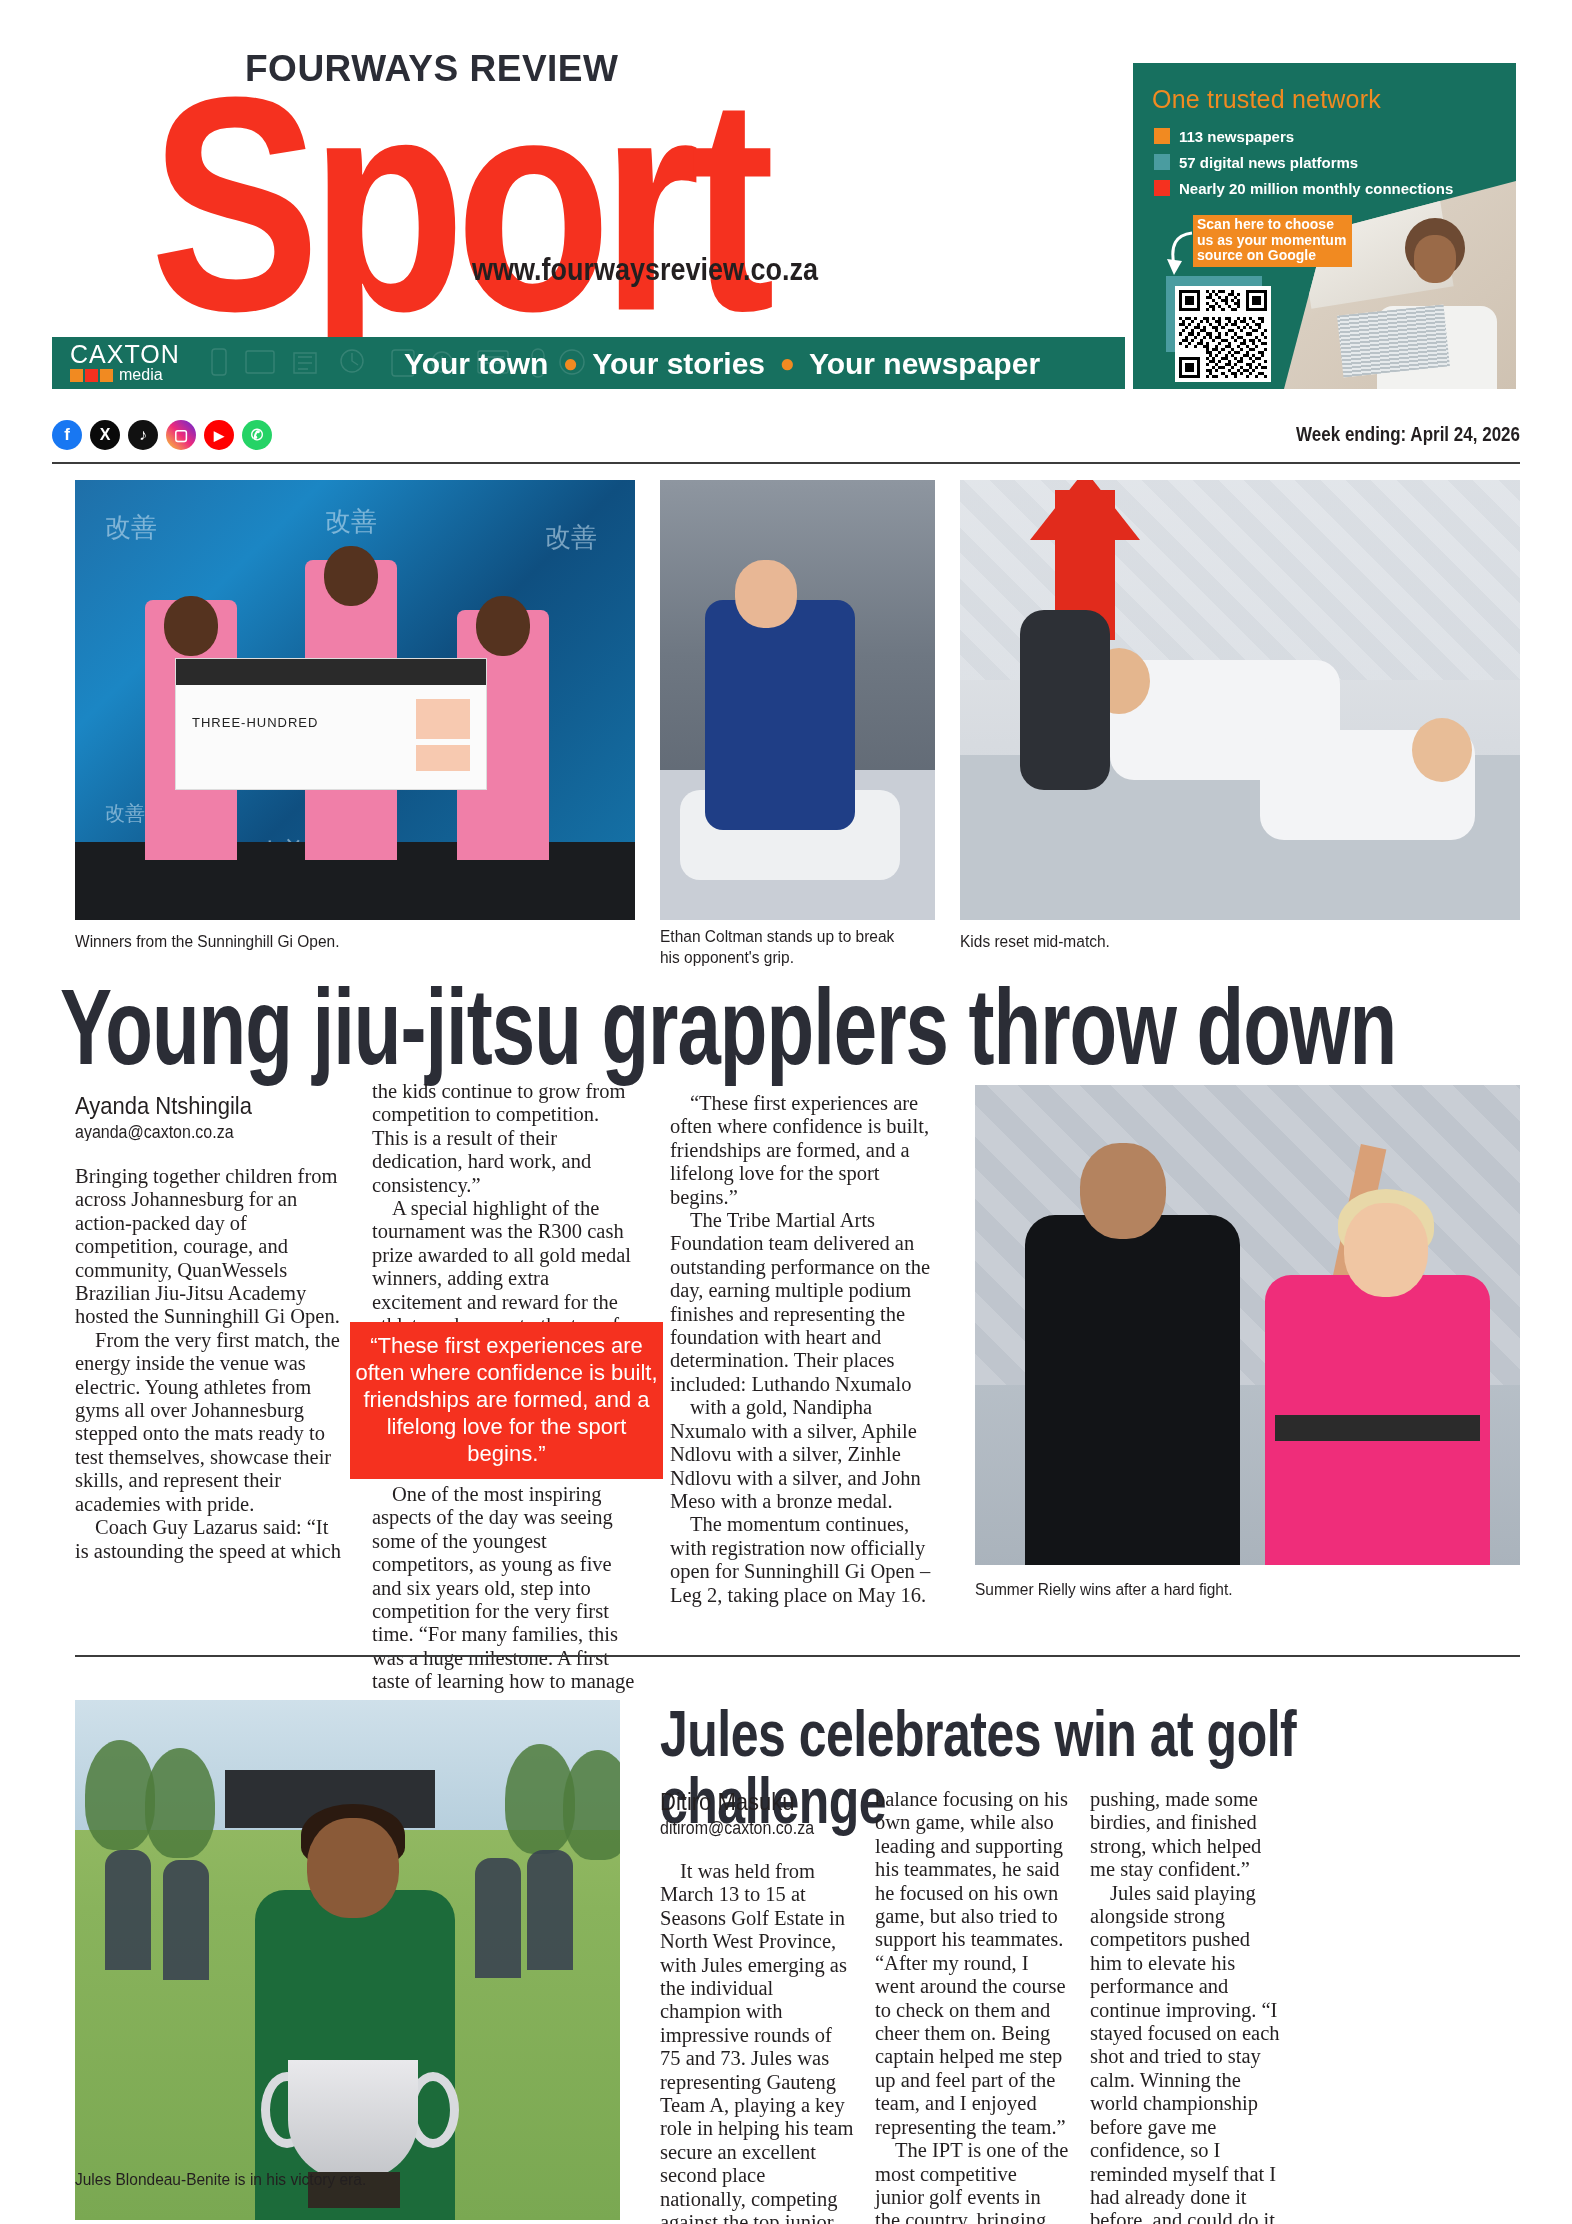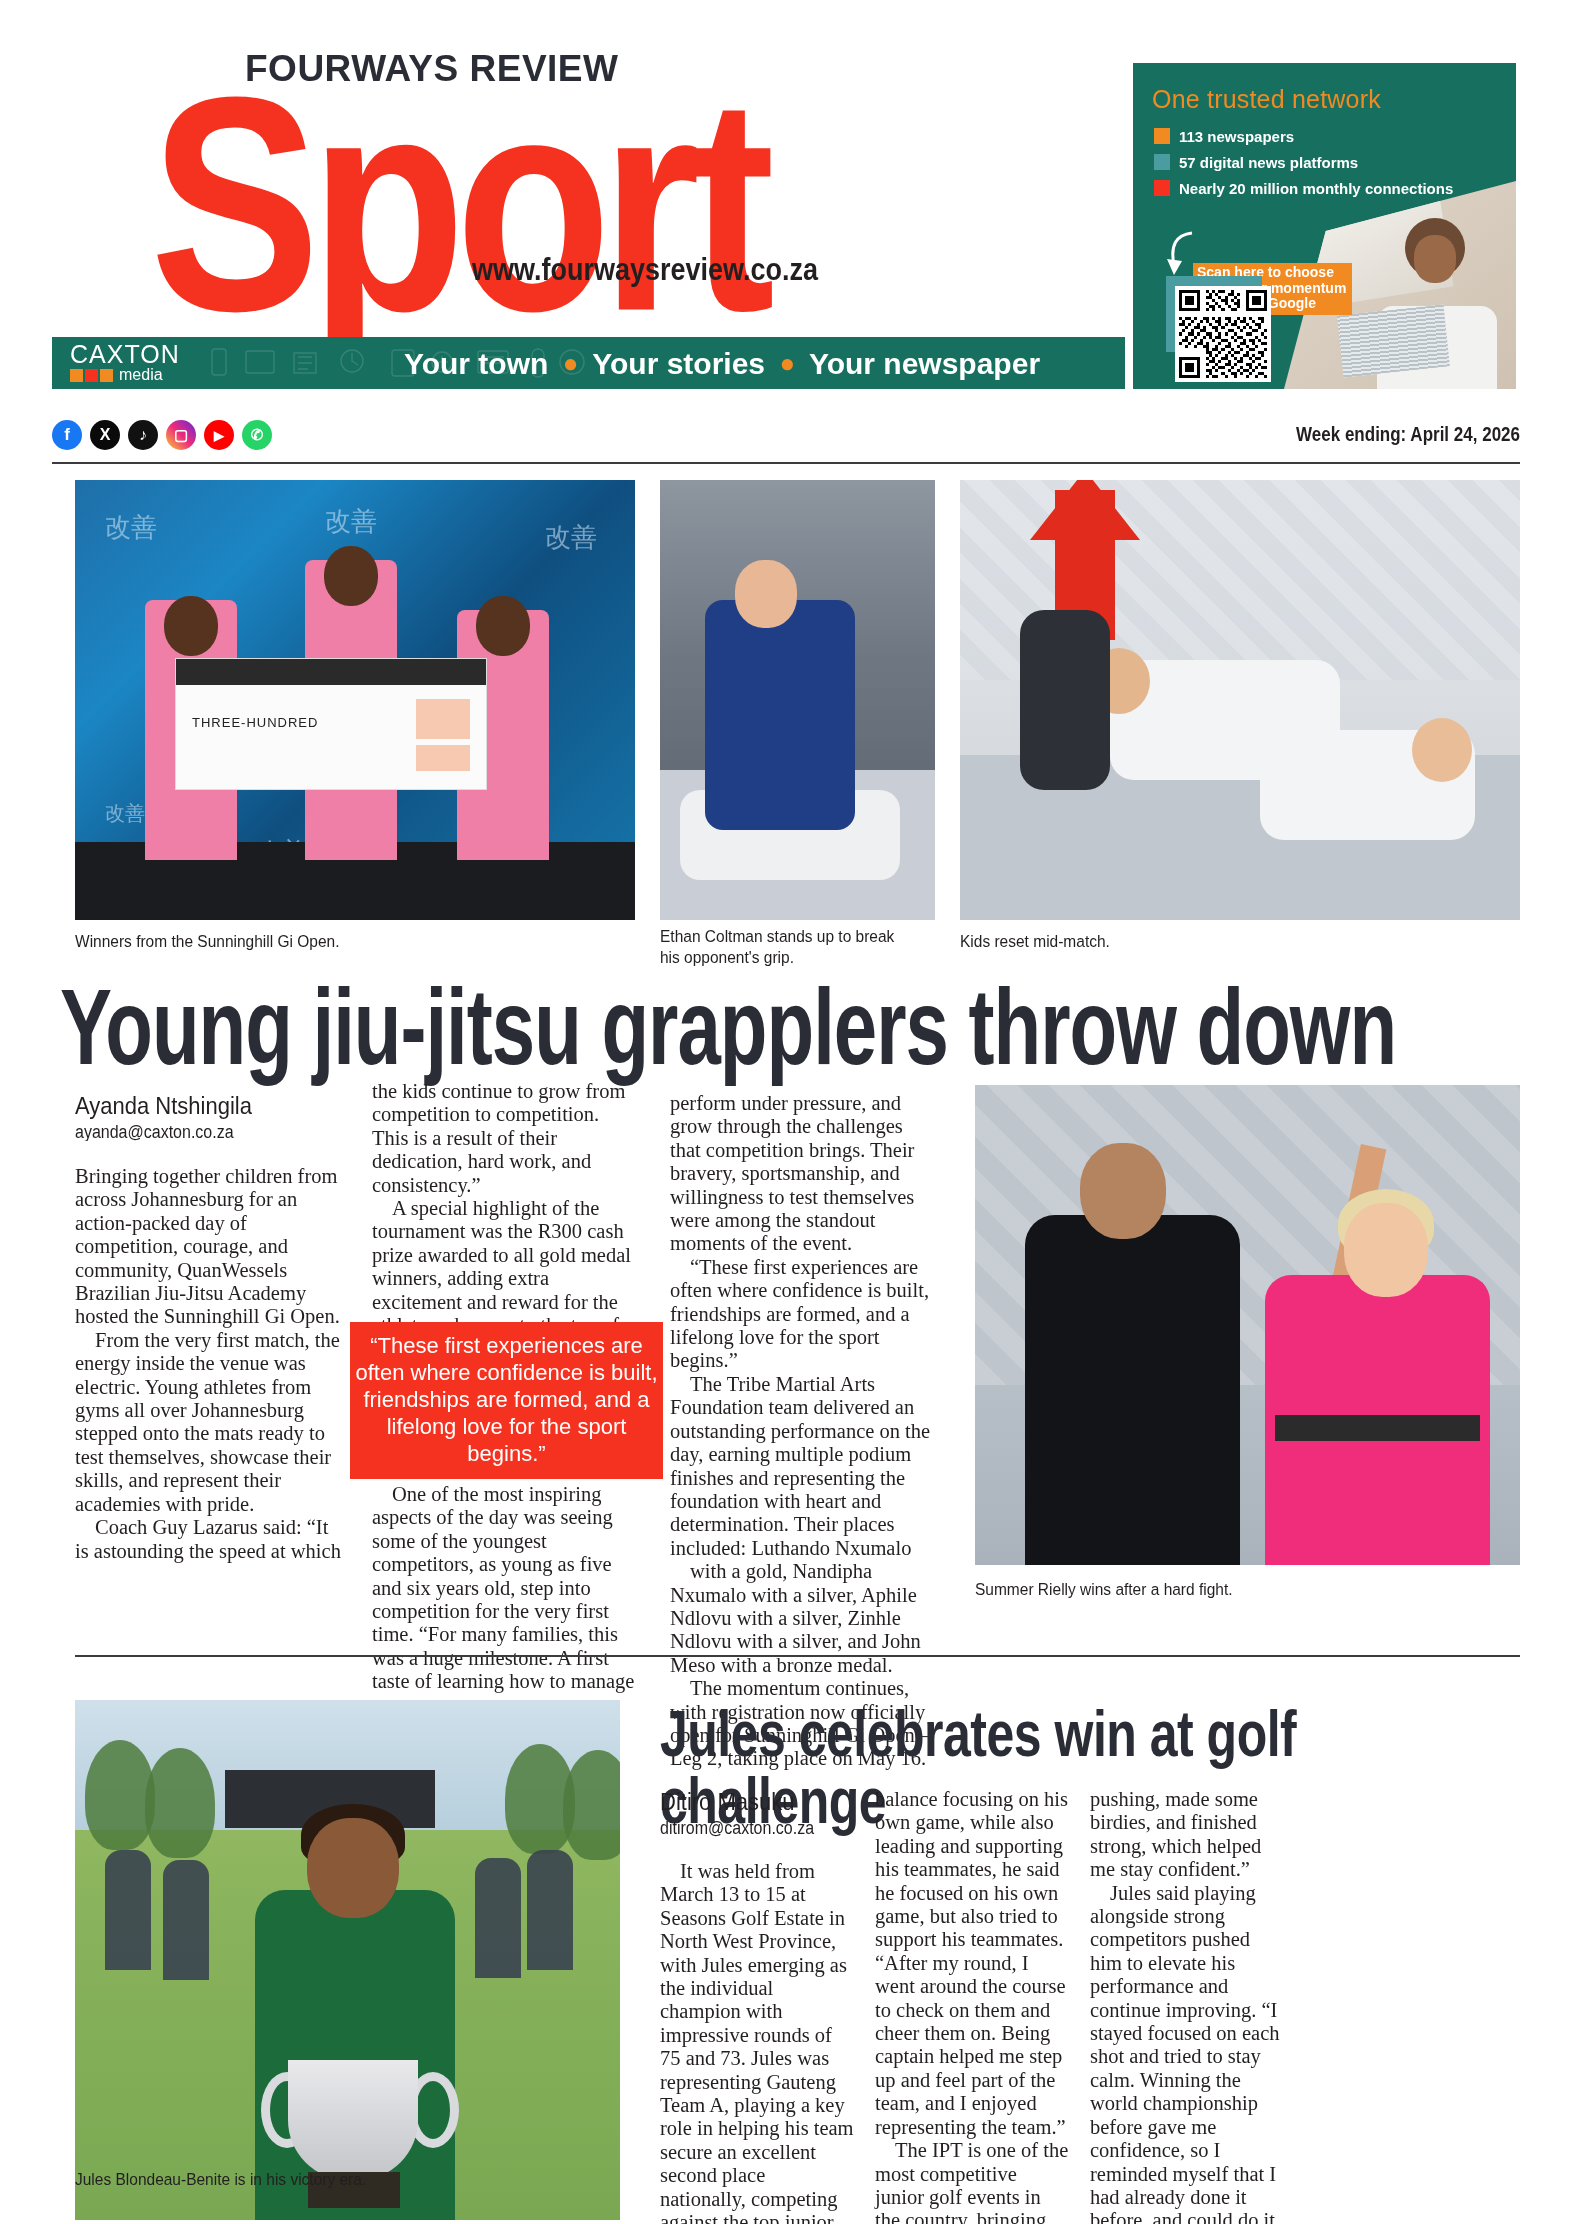--- a/index.html
+++ b/index.html
@@ -89,21 +89,20 @@
   .ad-li .txt{
     font-family:"Liberation Sans", sans-serif;
     font-weight:bold; font-size:15px; color:#ffffff; white-space:nowrap;
   }
   .scanbox{
     position:absolute; left:60px; top:152px;
     background:#f18a21; color:#ffffff;
     font-family:"Liberation Sans", sans-serif;
     font-weight:bold; font-size:14px; line-height:15.5px;
     padding:2px 6px 3px 4px;
-    margin-top:48px;
   }
   .arrow-curve{ position:absolute; left:33px; top:168px; width:34px; height:48px;}
   .qr-teal{ position:absolute; left:33px; top:213px; width:96px; height:76px; background:#4a9ca0;}
   .qr-wrap{ position:absolute; left:42px; top:223px; width:88px; height:88px; background:#fff; padding:4px;}
   .qr{ width:88px; height:88px; display:block;}
   .ad-photo{
     position:absolute; right:0; top:118px; width:232px; height:208px;
     background:linear-gradient(140deg,#e9e2d8 0%,#d9cec0 40%,#cfc2b2 100%);
     clip-path:polygon(18% 24%, 100% 0%, 100% 100%, 0% 100%);
   }
@@ -635,21 +634,20 @@
     <p>A special highlight of the tournament was the R300 cash prize awarded to all gold medal winners, adding extra excitement and reward for the athletes who rose to the top of their divisions.</p>
   </div>
 
   <div class="pullquote" style="left:350px; top:1322px; width:305px;">“These first experiences are often where confidence is built, friendships are formed, and a lifelong love for the sport begins.”</div>
 
   <div class="col" style="left:372px; top:1483px; width:268px;">
     <p>One of the most inspiring aspects of the day was seeing some of the youngest competitors, as young as five and six years old, step into competition for the very first time. “For many families, this was a huge milestone. A first taste of learning how to manage nerves,</p>
   </div>
 
   <div class="col" style="left:670px; top:1092px; width:268px;">
-    <p class="noind">perform under pressure, and grow through the challenges that competition brings. Their bravery, sportsmanship, and willingness to test themselves were among the standout moments of the event.</p>
     <p>“These first experiences are often where confidence is built, friendships are formed, and a lifelong love for the sport begins.”</p>
     <p>The Tribe Martial Arts Foundation team delivered an outstanding performance on the day, earning multiple podium finishes and representing the foundation with heart and determination. Their places included: Luthando Nxumalo</p>
     <p>with a gold, Nandipha Nxumalo with a silver, Aphile Ndlovu with a silver, Zinhle Ndlovu with a silver, and John Meso with a bronze medal.</p>
     <p>The momentum continues, with registration now officially open for Sunninghill Gi Open – Leg 2, taking place on May 16.</p>
   </div>
 
   <div class="ph p4">
     <div class="wall"></div>
     <div class="arm"></div>
     <div class="coach"></div>

